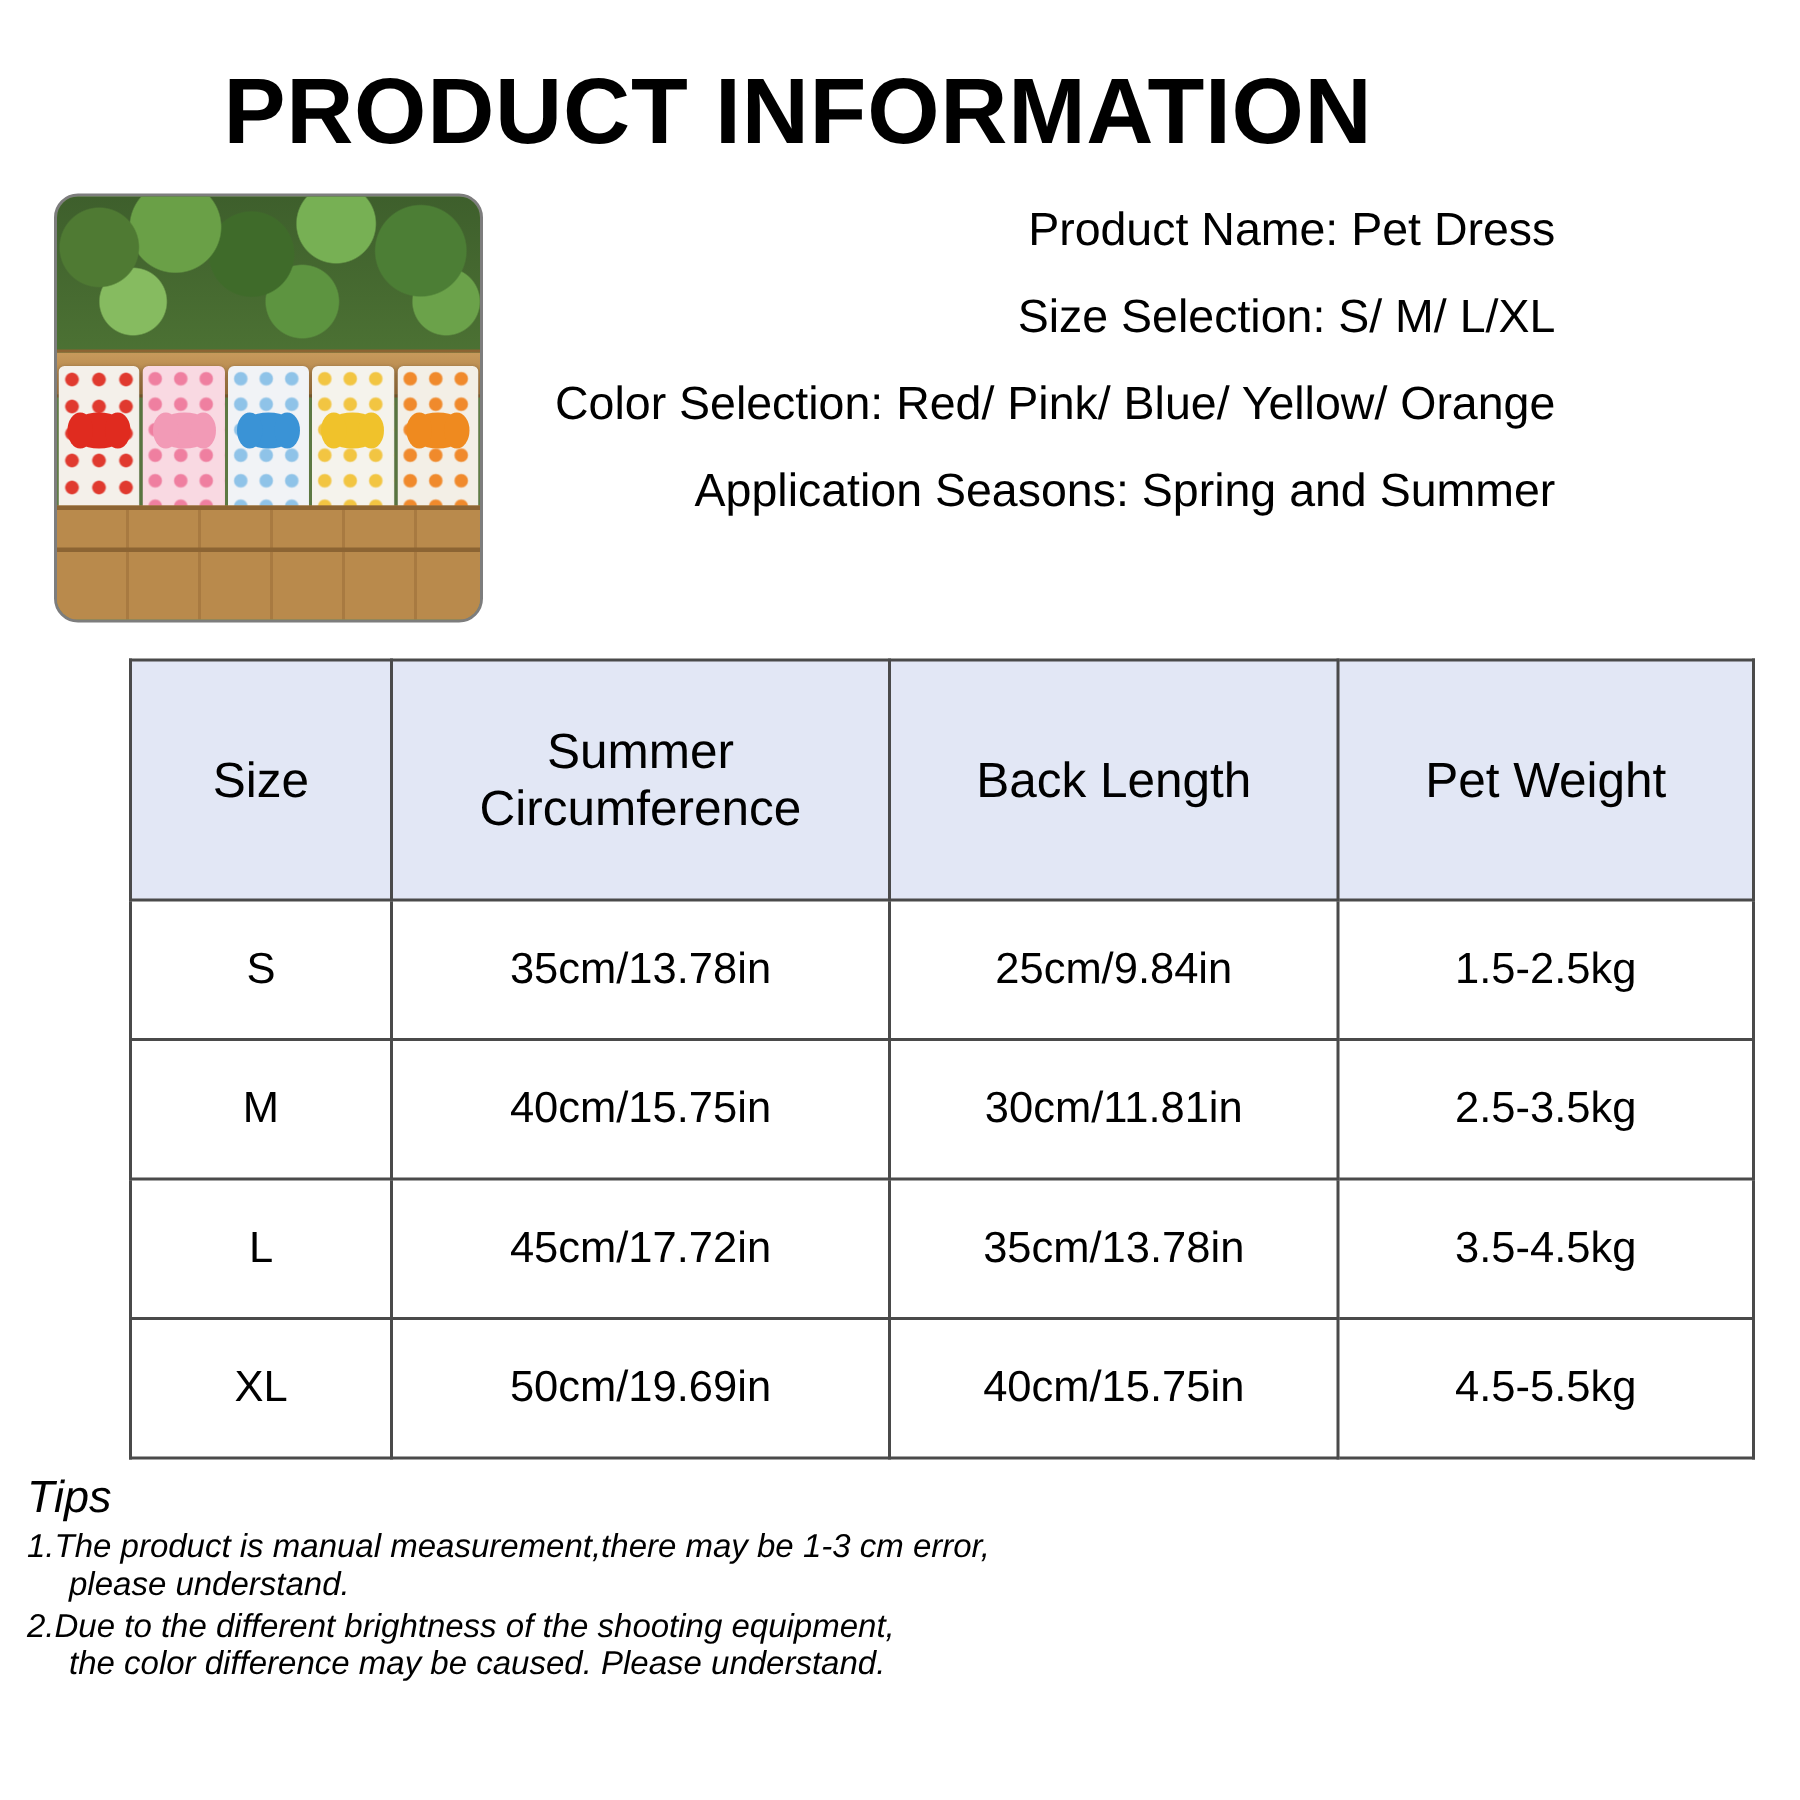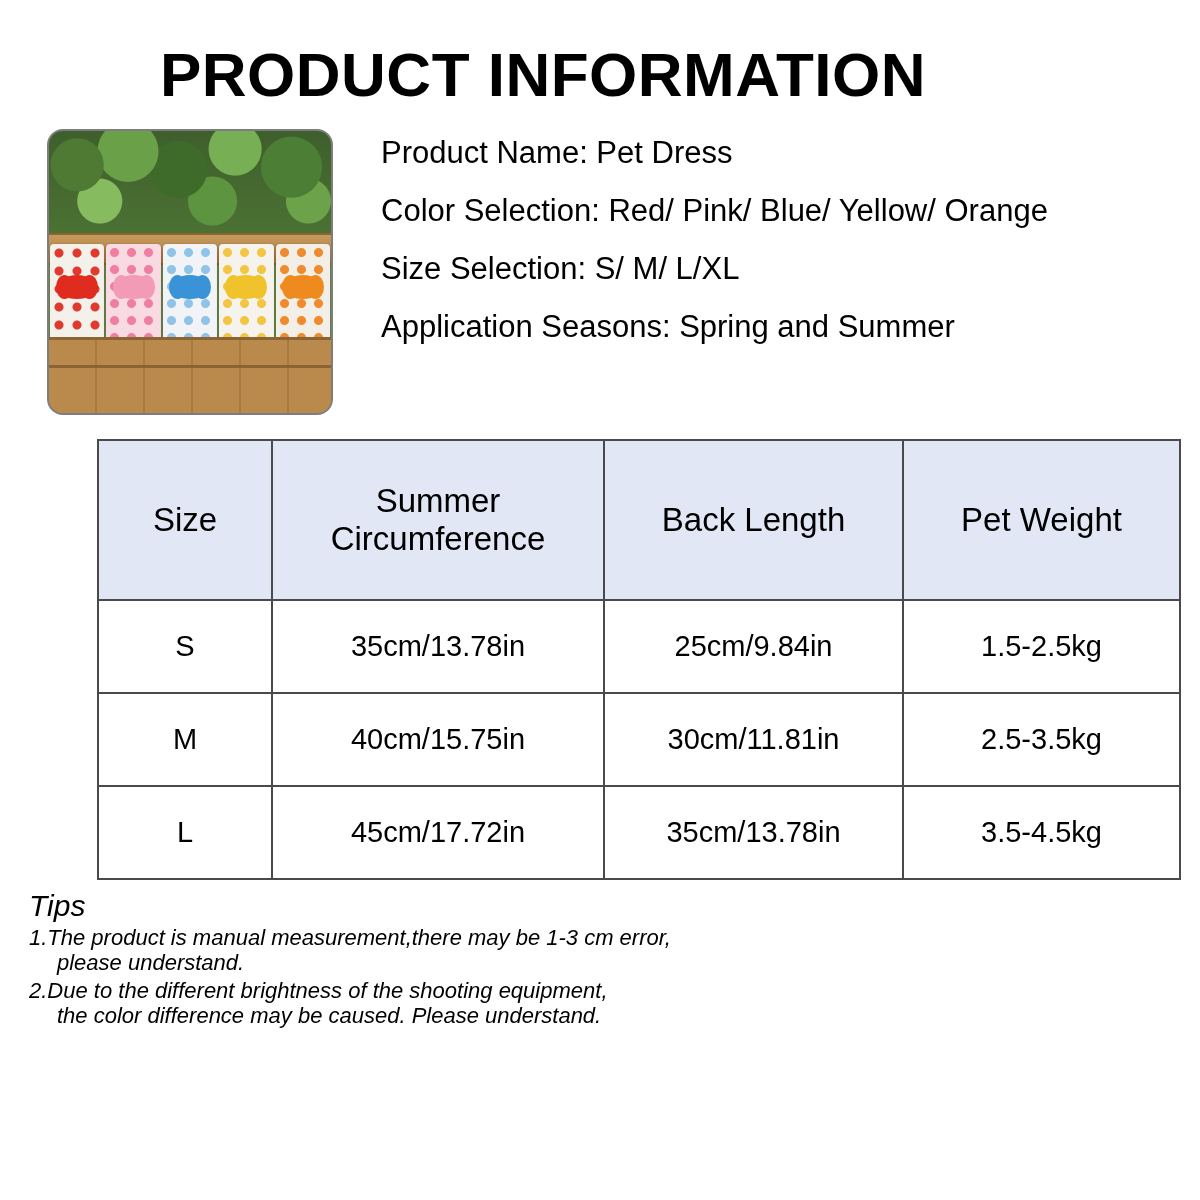--- a/index.html
+++ b/index.html
@@ -14,39 +14,39 @@
     color: #000000;
     overflow: hidden;
     position: relative;
   }
 
   .page {
     position: relative;
     width: 1064px;
     height: 1200px;
     box-sizing: border-box;
-    margin-left: 11px;
   }
 
   
   .title {
     text-align: center;
     font-size: 62px;
     font-weight: bold;
     letter-spacing: 0.5px;
     padding-top: 42px;
     line-height: 1.05;
     font-family: "Liberation Sans", sans-serif;
   }
 
   
   .info-row {
     display: flex;
     align-items: flex-start;
     padding: 22px 0 0 36px;
+    text-align: right;
   }
 
   .photo {
     width: 282px;
     height: 282px;
     border-radius: 16px;
     border: 2px solid #7d7d7d;
     overflow: hidden;
     position: relative;
     flex: 0 0 auto;
@@ -233,22 +233,22 @@
           </div>
         <div class="dress d5">
             <div class="bow b5"></div>
           </div>
       </div>
       <div class="deck"></div>
     </div>
 
     <div class="info-text">
       <div class="info-line">Product Name: Pet Dress</div>
+      <div class="info-line">Size Selection: S/ M/ L/XL</div>
       <div class="info-line">Color Selection: Red/ Pink/ Blue/ Yellow/ Orange</div>
-      <div class="info-line">Size Selection: S/ M/ L/XL</div>
       <div class="info-line">Application Seasons: Spring and Summer</div>
     </div>
 
   </div>
 
   <div class="table-wrap">
     <table class="size-table">
       <thead>
         <tr>
           <th class="col-size">Size</th>
@@ -271,20 +271,26 @@
           <td>M</td>
           <td>40cm/15.75in</td>
           <td>30cm/11.81in</td>
           <td>2.5-3.5kg</td>
         </tr>
         <tr>
           <td>L</td>
           <td>45cm/17.72in</td>
           <td>35cm/13.78in</td>
           <td>3.5-4.5kg</td>
+        </tr>
+        <tr>
+          <td>XL</td>
+          <td>50cm/19.69in</td>
+          <td>40cm/15.75in</td>
+          <td>4.5-5.5kg</td>
         </tr>
       </tbody>
     </table>
   </div>
 
   <div class="tips">
     <div class="tips-title">Tips</div>
     <div class="tip-item">
       <span>1.The product is manual measurement,there may be 1-3 cm error,</span>
       <span class="cont">please understand.</span>

